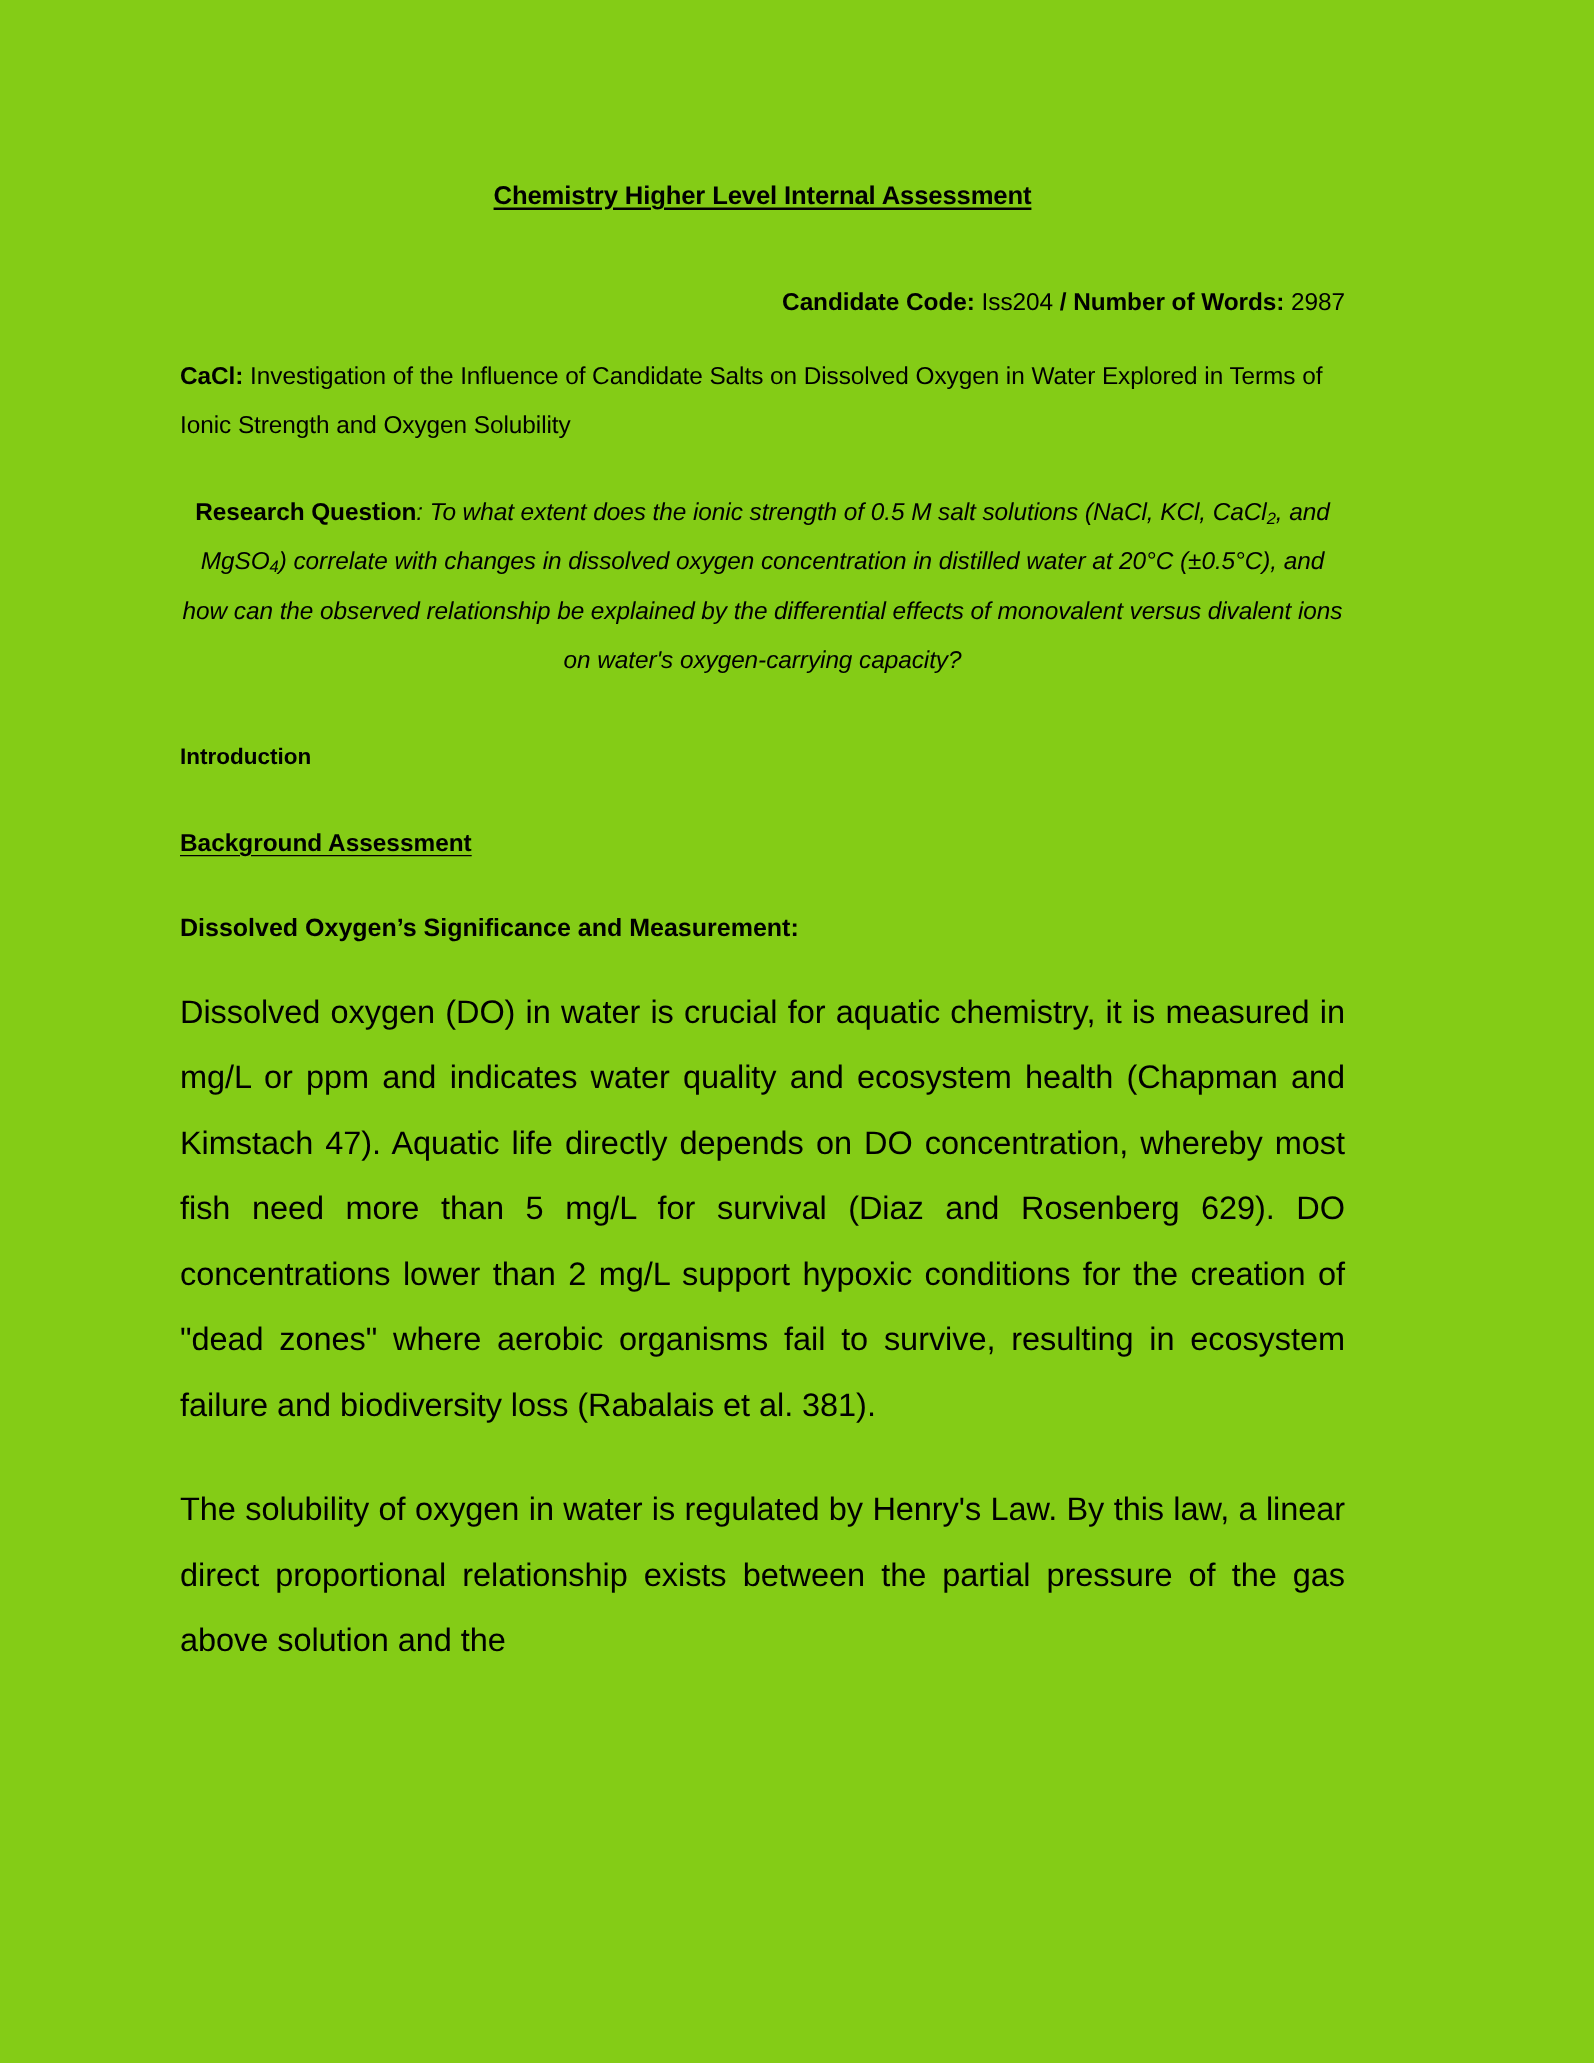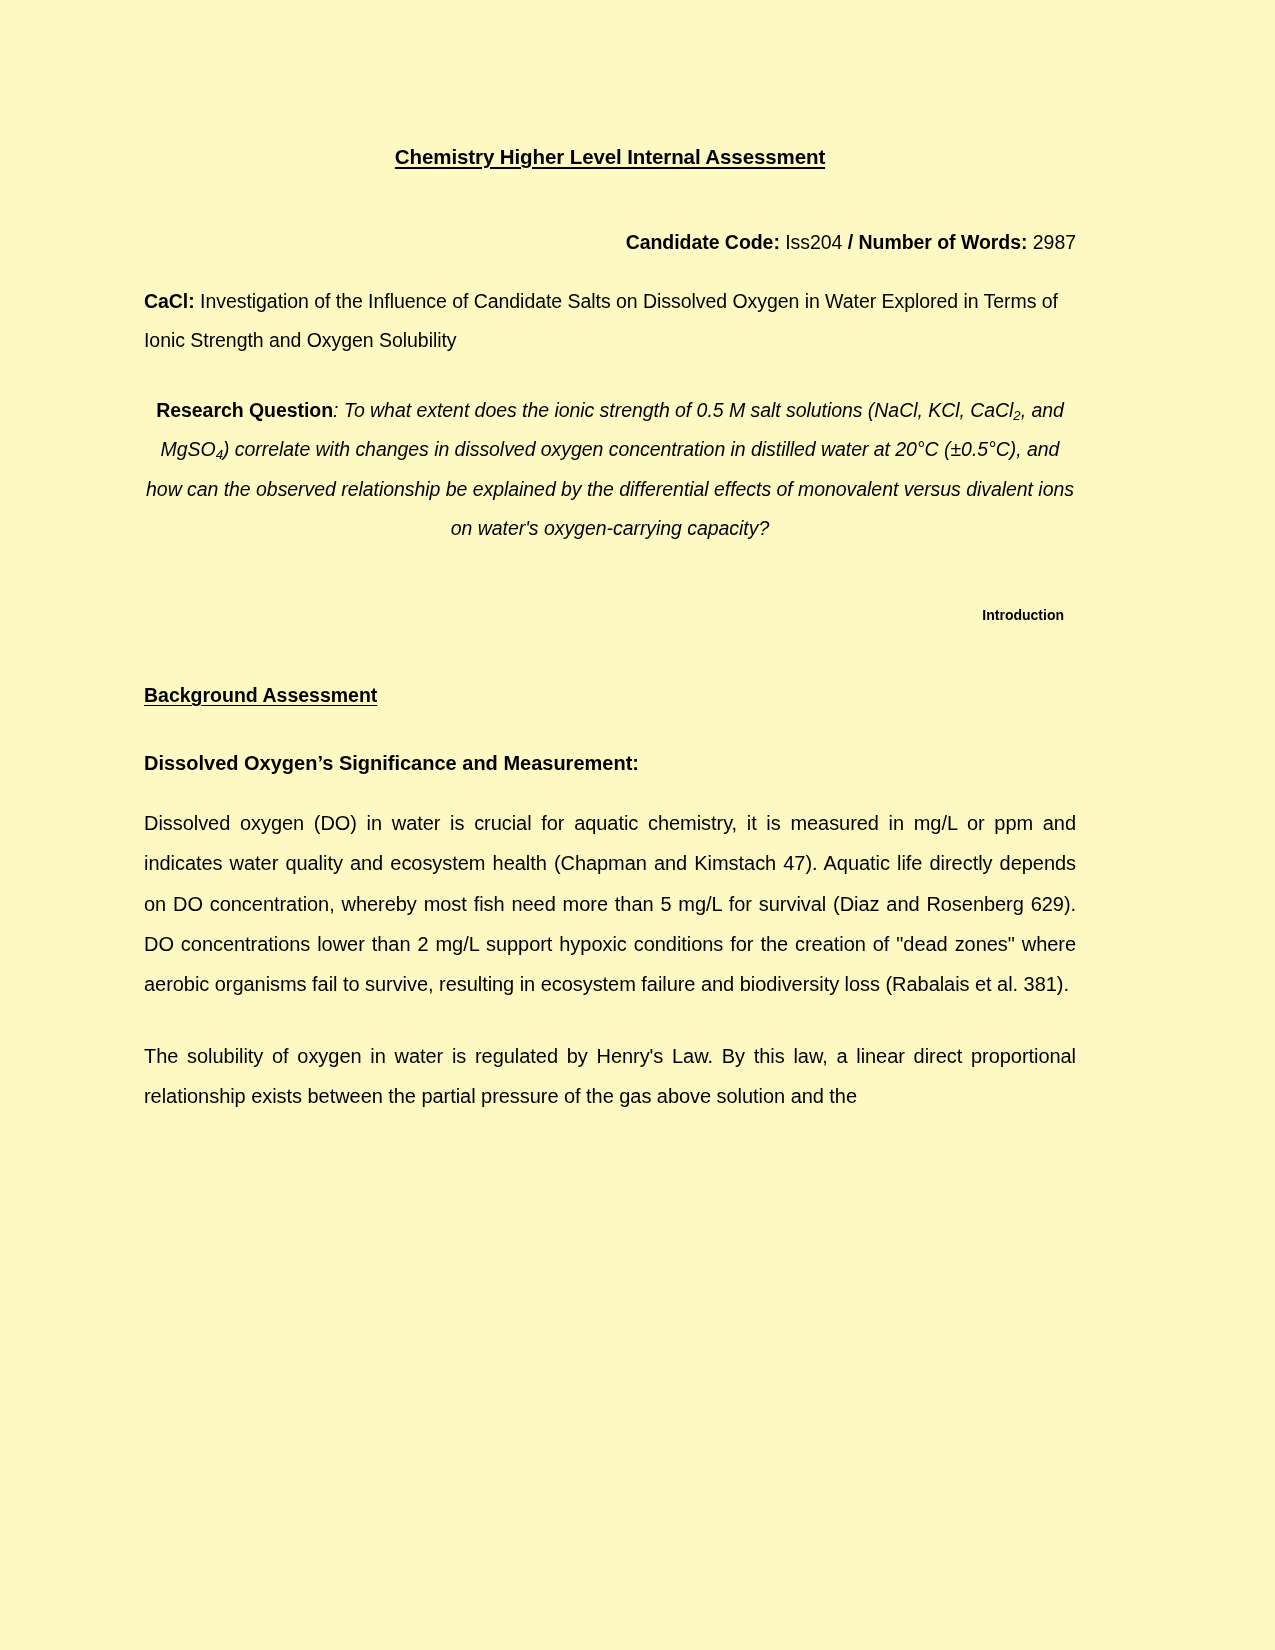--- a/index.html
+++ b/index.html
@@ -8,21 +8,21 @@
     background: #ffffff;
   }
   body {
     font-family: "Liberation Sans", sans-serif;
     color: #000000;
   }
   .page {
     position: relative;
     width: 1275px;
     height: 1650px;
-    background: #fef9c3;
+    background: #84cc16;
     overflow: hidden;
     box-sizing: border-box;
   }
   .content {
     position: absolute;
     left: 144px;
     top: 0;
     width: 932px;
   }
 
@@ -65,25 +65,25 @@
     margin: 0;
     padding-top: 30px;
     text-align: center;
     letter-spacing: -0.05px;
   }
   .rq-block .rq-body {
     font-style: italic;
   }
 
   .section-heading {
-    text-align: right;
+    text-align: left;
     font-weight: bold;
-    font-size: 14px;
+    font-size: 18px;
     line-height: 1.0;
-    margin: 12px;
+    margin: 0;
     padding-top: 48px;
   }
 
   .sub-heading-underline {
     font-weight: bold;
     font-size: 19.5px;
     line-height: 1.0;
     margin: 0;
     padding-top: 52px;
     text-align: left;
@@ -96,21 +96,21 @@
   .sub-heading {
     font-weight: bold;
     font-size: 20px;
     line-height: 1.0;
     margin: 0;
     padding-top: 47px;
     text-align: left;
   }
 
   .body-para {
-    font-size: 20px;
+    font-size: 26px;
     line-height: 2.02;
     margin: 0;
     padding-top: 30px;
     text-align: justify;
     text-justify: inter-word;
     letter-spacing: -0.05px;
     hyphens: none;
   }
   .body-para.last {
     padding-top: 31px;

